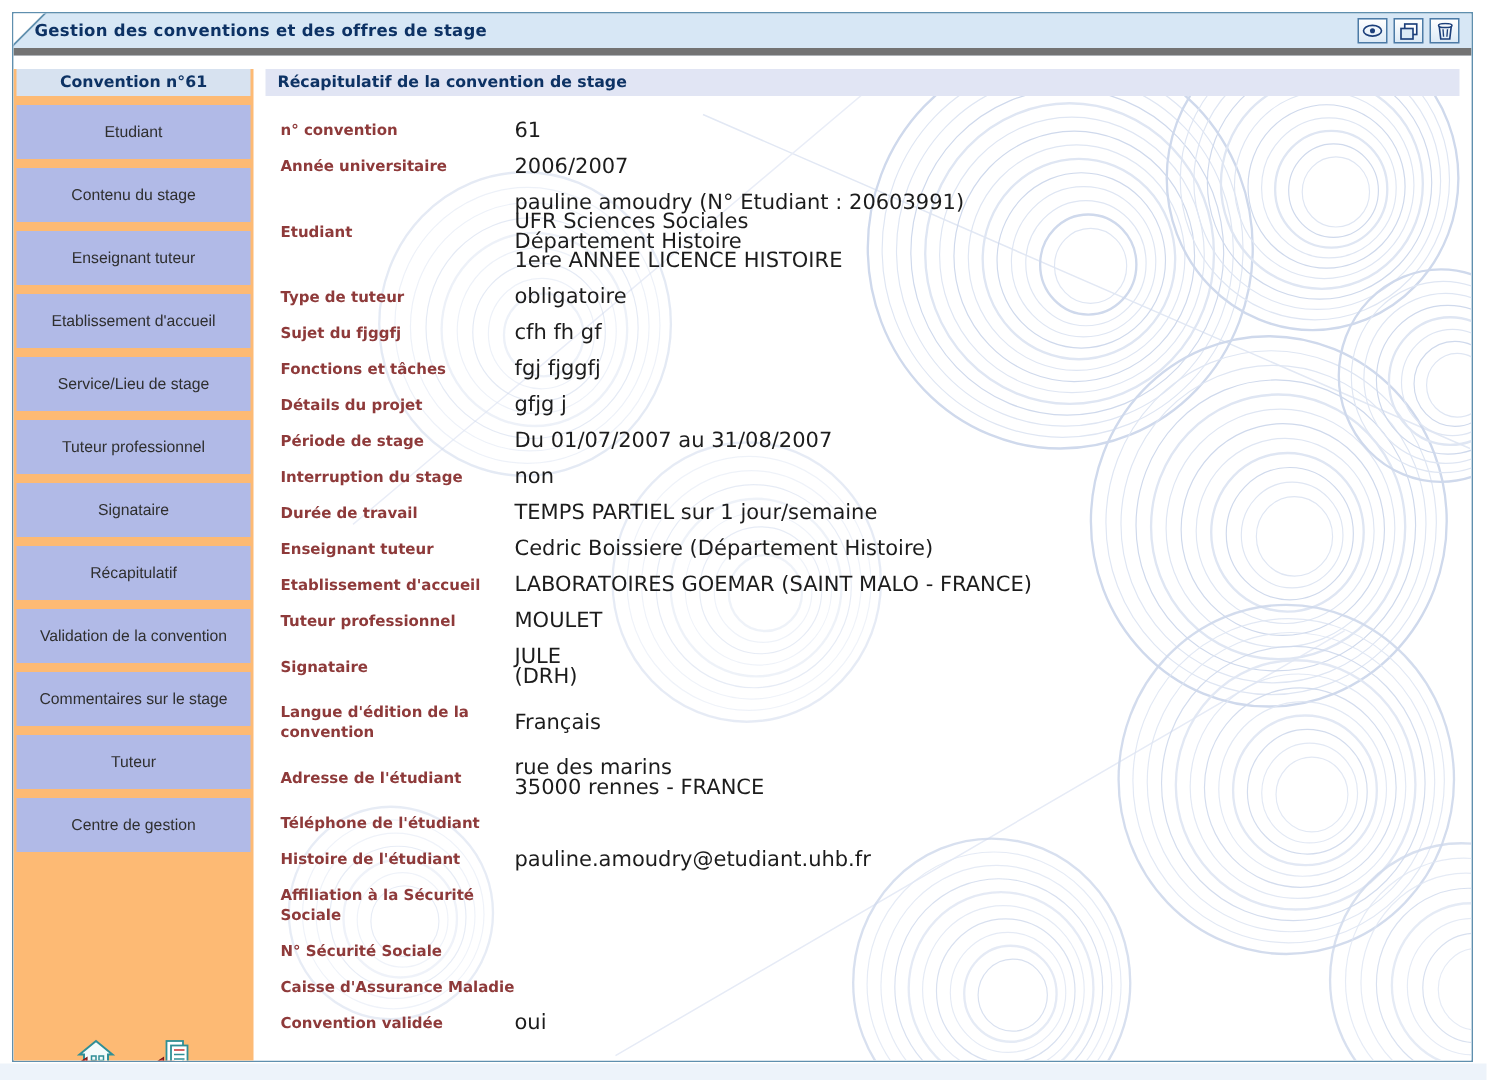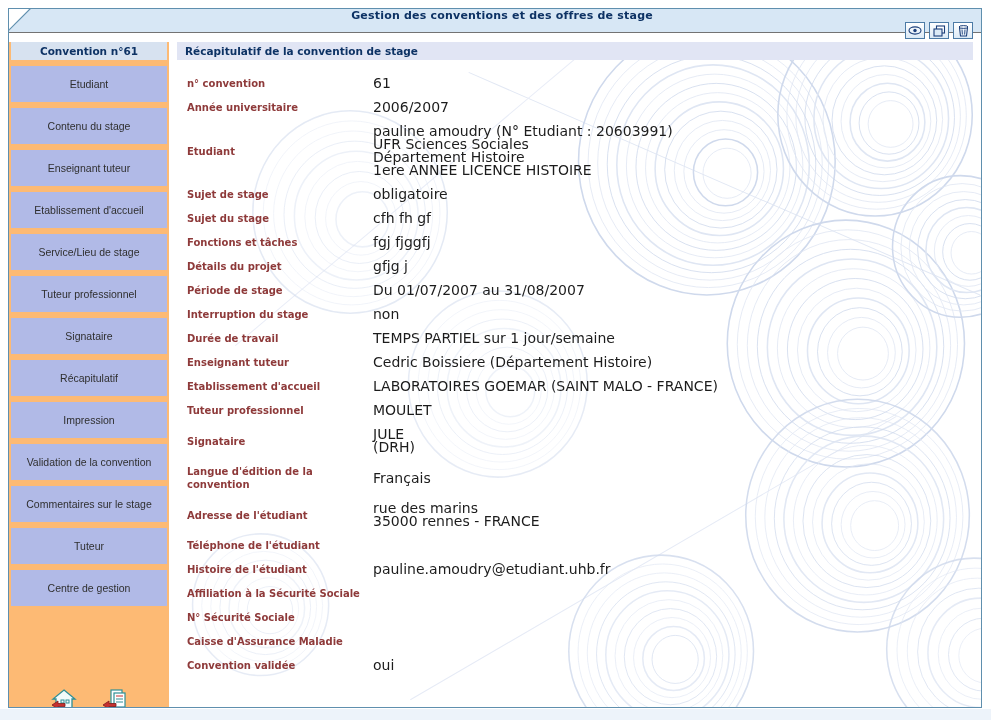--- a/index.html
+++ b/index.html
@@ -7,22 +7,22 @@
     width:991px;height:720px;background:#ffffff;overflow:hidden;position:relative;
     font-family:"DejaVu Sans","Liberation Sans",sans-serif;
   }
   .frame{
     position:absolute;left:8px;top:8px;width:974px;height:700px;
     border:1px solid #5f8fae;background:#ffffff;box-sizing:border-box;overflow:hidden;
   }
   .notch{position:absolute;left:-1px;top:-1px;z-index:30;}
   
   .titlebar{
-    height:23px;background:#d7e7f5;border-bottom:1px solid #737373;
-    display:flex;align-items:center;position:relative;z-index:5;flex-direction:column;
+    height:23px;background:#d7e7f5;border-bottom:5px solid #737373;
+    display:flex;align-items:center;position:relative;z-index:5;
   }
   .titlebar-title{
     margin-left:14px;font-size:11px;font-weight:bold;color:#0d3264;letter-spacing:.2px;
   }
   .titlebar-icons{margin-left:auto;margin-right:8px;display:flex;gap:4px;}
   .tb-btn{
     width:20px;height:17px;border:1px solid #4c7ba6;background:linear-gradient(#ffffff,#dceaf6);
     display:flex;align-items:center;justify-content:center;padding:0;cursor:pointer;box-sizing:border-box;
   }
   
@@ -46,21 +46,21 @@
   
   .content{flex:1;position:relative;margin-left:8px;padding:0 8px 0 0;min-width:0;}
   .watermark{position:absolute;left:0;top:0;width:100%;height:100%;z-index:0;pointer-events:none;}
   .content-header{
     position:relative;z-index:1;height:18px;background:#e1e5f4;display:flex;align-items:center;
     font-size:10.5px;font-weight:bold;color:#0d3264;padding-left:8px;
   }
   .rows{position:relative;z-index:1;margin-top:12px;padding-left:10px;}
   .row{display:flex;align-items:center;padding:5px 0 6px 0;}
   .row-label{
-    width:186px;flex-shrink:0;font-size:10px;font-weight:bold;color:#8e3a3a;line-height:13px;
+    width:156px;flex-shrink:0;font-size:10px;font-weight:bold;color:#8e3a3a;line-height:13px;
   }
   .row-value{
     font-size:14px;color:#1c1c1c;line-height:13px;white-space:pre-line;
   }
   .page-footer{position:absolute;left:0;right:0;top:709px;height:11px;background:#edf3fa;}
 </style>
 </head>
 <body>
 
 <div class="frame">
@@ -125,23 +125,20 @@
         </button>
 
         <button class="sb-item">
           <span>Signataire</span>
         </button>
 
         <button class="sb-item">
           <span>Récapitulatif</span>
         </button>
 
-        <button class="sb-item">
-          <span>Impression</span>
-        </button>
 
         <button class="sb-item">
           <span>Validation de la convention</span>
         </button>
 
         <button class="sb-item gap-before">
           <span>Commentaires sur le stage</span>
         </button>
 
         <button class="sb-item">
@@ -317,26 +314,26 @@
 
           <div class="row">
             <div class="row-label">Etudiant</div>
             <div class="row-value">pauline amoudry (N° Etudiant : 20603991)
 UFR Sciences Sociales
 Département Histoire
 1ere ANNEE LICENCE HISTOIRE</div>
           </div>
 
           <div class="row">
-            <div class="row-label">Sujet de stage</div>
+            <div class="row-label">Type de tuteur</div>
             <div class="row-value">obligatoire</div>
           </div>
 
           <div class="row">
-            <div class="row-label">Sujet du stage</div>
+            <div class="row-label">Sujet du fjggfj</div>
             <div class="row-value">cfh fh gf</div>
           </div>
 
           <div class="row">
             <div class="row-label">Fonctions et tâches</div>
             <div class="row-value">fgj fjggfj</div>
           </div>
 
           <div class="row">
             <div class="row-label">Détails du projet</div>

